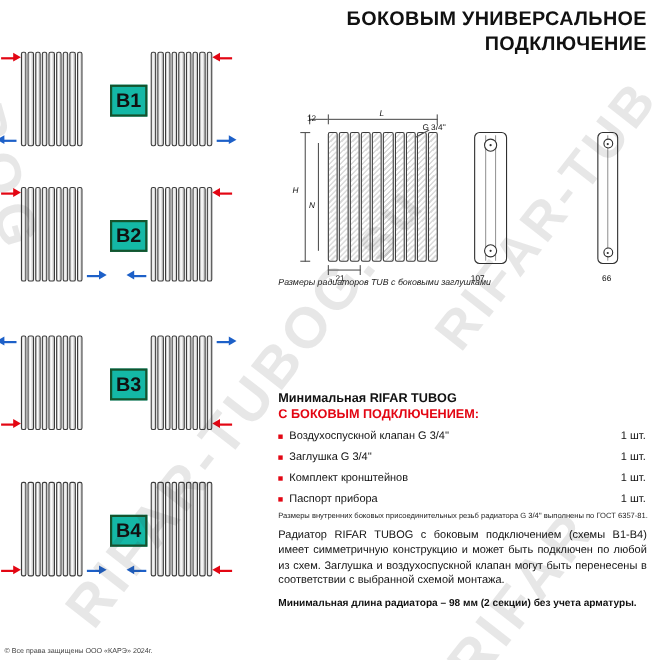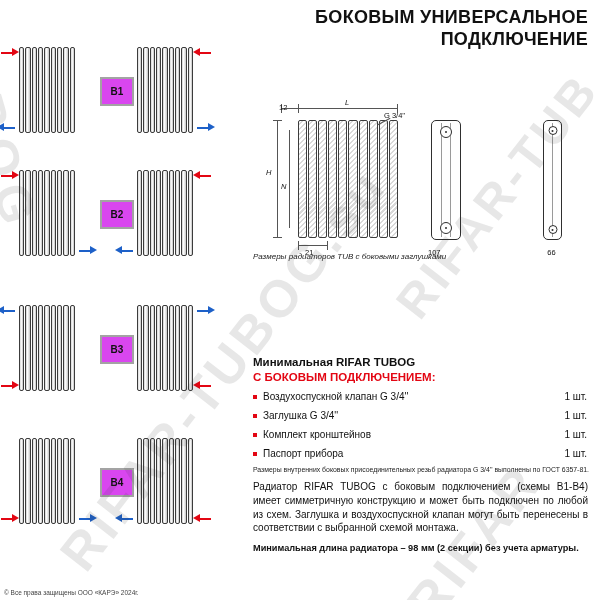--- a/index.html
+++ b/index.html
@@ -13,22 +13,22 @@
   
   #schemes{position:absolute;left:6px;top:47px;width:236px;height:500px}
   .scheme-row{position:absolute;left:0;width:236px;height:86px}
   .row0{top:0}.row1{top:123px}.row2{top:258px}.row3{top:391px}
   .rad-wrap{position:absolute;top:0;width:56px;height:86px}
   .rad-wrap.left{left:13px}.rad-wrap.right{left:131px}
   .tubes{display:flex;gap:1px;width:100%;height:100%;box-sizing:border-box}
   .tubes i{flex:1;border:1px solid #3c3c3c;border-radius:2px;
            background:linear-gradient(90deg,#cfcfcf,#fff 40%,#c4c4c4)}
   .scheme-label{position:absolute;left:94px;top:30px;width:30px;height:25px;
-                border:2px solid #a3a3a3;display:flex;align-items:center;justify-content:center;
-                font-weight:bold;font-size:10px;background:#d946ef}
+                border:2px solid #14532d;display:flex;align-items:center;justify-content:center;
+                font-weight:bold;font-size:18px;background:#14b8a6}
 
   
   .arrow{position:absolute;width:18px;height:9px}
   .arrow .shaft{position:absolute;left:2px;right:2px;top:3.5px;height:2px;background:currentColor}
   .arrow .head{position:absolute;top:0;width:0;height:0;
                border-top:4.5px solid transparent;border-bottom:4.5px solid transparent}
   .dir-right .head{right:-2px;border-left:7px solid currentColor}
   .dir-left  .head{left:-2px;border-right:7px solid currentColor}
   .red{color:#e30613}.blue{color:#1d60c8}
   .pos-tl{top:1px;left:-20px}.pos-bl{bottom:1px;left:-20px}

